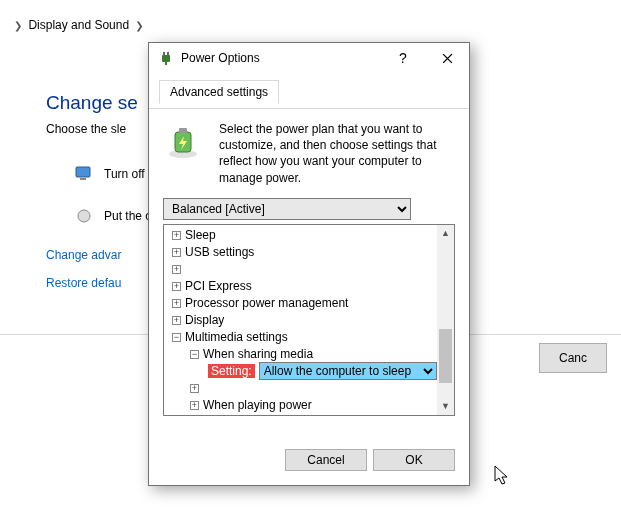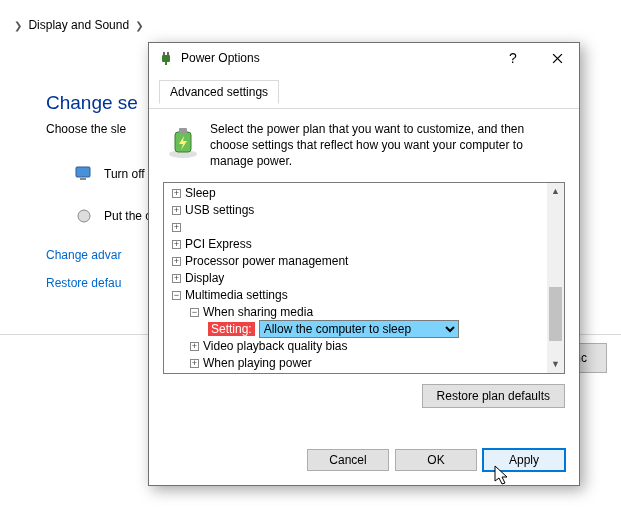--- a/index.html
+++ b/index.html
@@ -79,21 +79,21 @@
     font: inherit;
     font-size: 12px;
     cursor: pointer;
     padding: 0 10px;
   }
   
   .dialog {
     position: absolute;
     top: 42px;
     left: 148px;
-    width: 432px;
+    width: 322px;
     height: 444px;
     background: #fff;
     border: 1px solid #707070;
     box-shadow: 4px 4px 14px rgba(0,0,0,0.35);
     display: flex;
     flex-direction: column;
   }
   .titlebar {
     height: 30px;
     background: #fff;
@@ -129,21 +129,21 @@
     cursor: pointer;
   }
   .dlg-body {
     flex: 1;
     padding: 12px 14px 8px 14px;
     display: flex;
     flex-direction: column;
   }
   .intro {
     display: flex;
-    gap: 7px;
+    gap: 16px;
     margin-bottom: 12px;
   }
   .intro-icon {
     width: 40px; height: 40px;
     flex-shrink: 0;
     display:flex;align-items:center;justify-content:center;
   }
   .intro-text { font-size: 12px; line-height: 1.35; }
   .plan-select {
     width: 248px;
@@ -333,20 +333,23 @@
         <svg width="38" height="38" viewBox="0 0 38 38">
           <ellipse cx="19" cy="32" rx="14" ry="4" fill="#e0e0e0"></ellipse>
           <rect x="11" y="10" width="16" height="20" rx="3" fill="#6bbf59" stroke="#3a7d2f"></rect>
           <rect x="15" y="6" width="8" height="5" rx="1" fill="#999"></rect>
           <path d="M20 14 L15 22 L19 22 L17 28 L23 19 L19 19 Z" fill="#fff176"></path>
         </svg>
       </div>
       <div class="intro-text">Select the power plan that you want to customize, and then choose settings that reflect how you want your computer to manage power.</div>
     </div>
 
+    <select class="plan-select">
+      <option>Balanced [Active]</option>
+    </select>
 
     <div class="tree-wrap">
       <div class="tree">
         <div class="tree-row ind1">
             <span class="box">+</span>
             <span>Sleep</span>
           </div>
         <div class="tree-row ind1">
             <span class="box">+</span>
             <span>USB settings</span>
@@ -375,43 +378,38 @@
             <span>When sharing media</span>
           </div>
         <div class="tree-row ind3">
           <span class="setting-label">Setting:</span>
           <select class="setting-select">
             <option>Allow the computer to sleep</option>
           </select>
         </div>
         <div class="tree-row ind2">
             <span class="box">+</span>
-            <span>Video playback quality bias</span>
           </div>
         <div class="tree-row ind2">
             <span class="box">+</span>
             <span>When playing power</span>
           </div>
       </div>
       <div class="sb">
         <div class="sb-btn">▲</div>
         <div class="sb-track">
           <div class="sb-thumb"></div>
         </div>
         <div class="sb-btn">▼</div>
       </div>
     </div>
 
-    <div class="restore-row">
-      <button class="restore-btn">Restore plan defaults</button>
-    </div>
   </div>
 
   <div class="dlg-footer">
     <button class="dlg-btn">Cancel</button>
     <button class="dlg-btn">OK</button>
-    <button class="dlg-btn focus">Apply</button>
   </div>
 </div>
 
 <svg class="cursor" width="18" height="22" viewBox="0 0 18 22">
   <path d="M1 1 L1 16 L5 13 L8 19 L11 18 L8 12 L13 12 Z" fill="#fff" stroke="#000" stroke-width="1"></path>
 </svg>
 
 </body></html>

